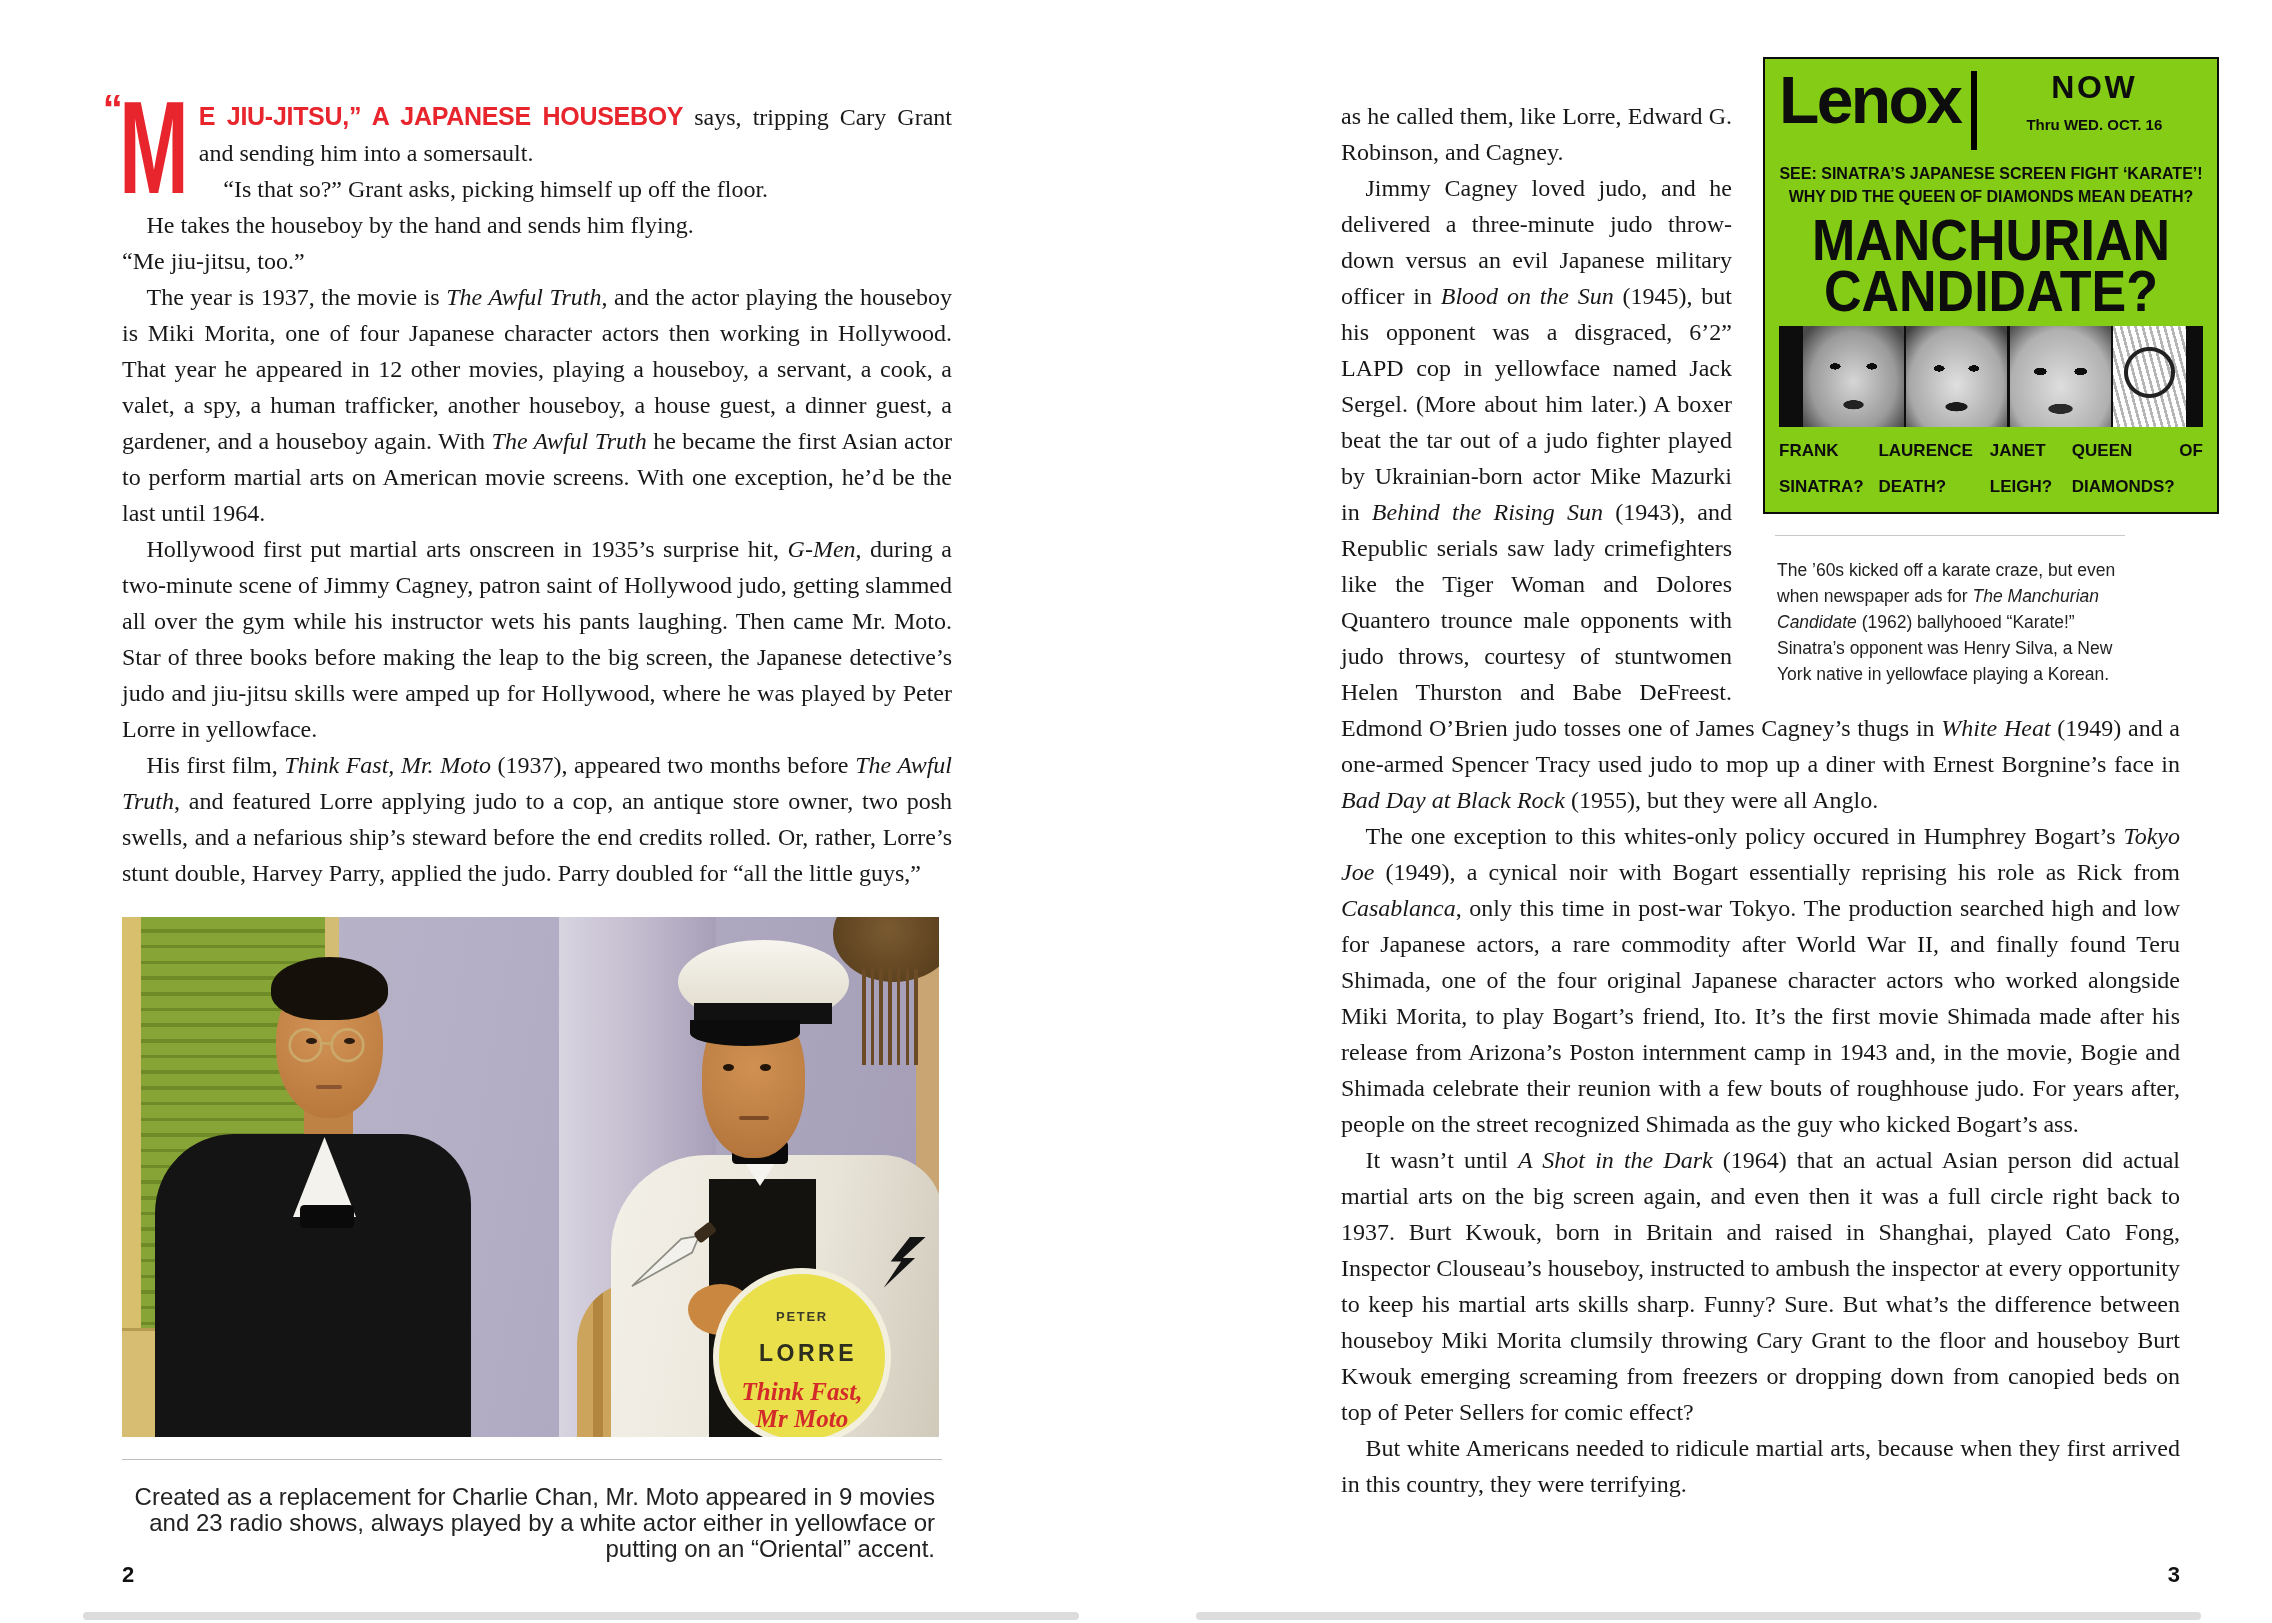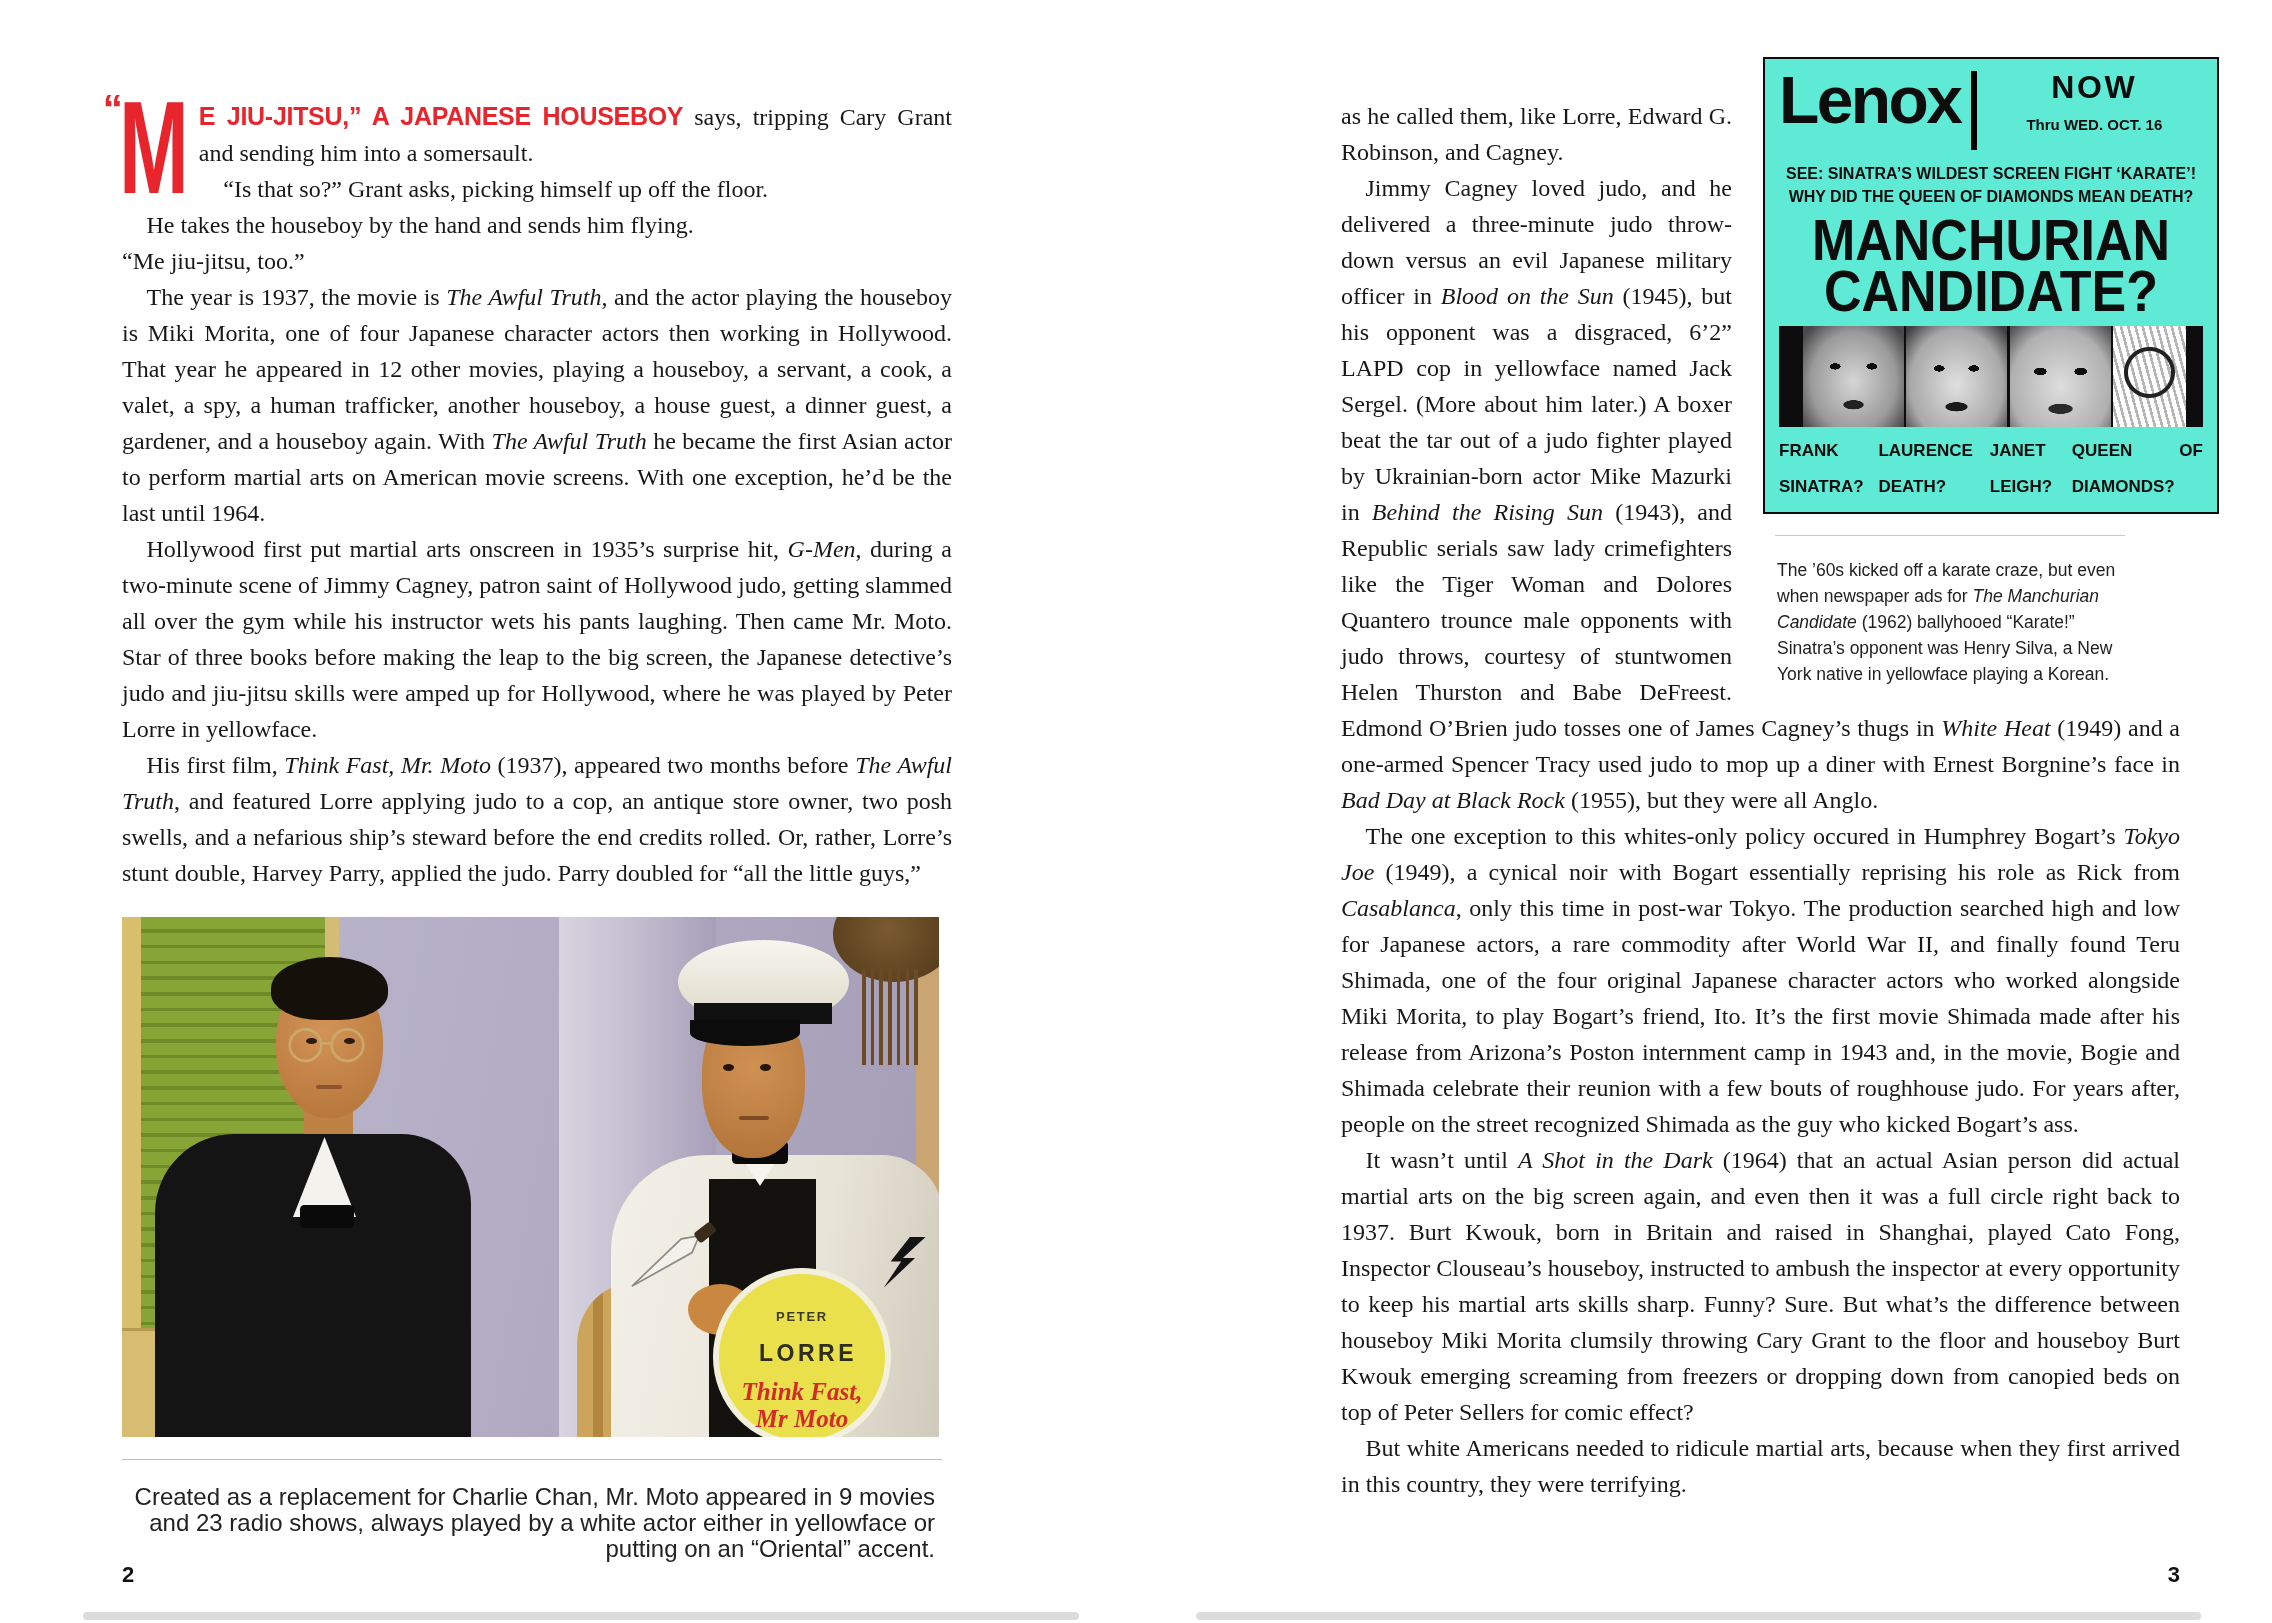--- a/index.html
+++ b/index.html
@@ -93,21 +93,21 @@
   .pagenum{position:absolute;bottom:35px;font-family:"Liberation Sans",sans-serif;
            font-weight:bold;font-size:22px;color:#111;}
   #pagenum-left{left:122px;}
   #pagenum-right{right:92px;}
   .page-shadow{position:absolute;height:7.9px;background:#dcdcdc;border-radius:4.4px;bottom:3.5px;}
   #shadow-left{left:83px;width:996px;}
   #shadow-right{left:1196px;width:1005px;}
 
   
   .ad-float{float:right;width:456px;height:629px;margin:-41px -39px 17.5px 31px;}
-  .ad{box-sizing:border-box;width:456px;height:457px;border:2.6px solid #0d0d0d;background:#5eead4;
+  .ad{box-sizing:border-box;width:456px;height:457px;border:2.6px solid #0d0d0d;background:#84cc16;
       padding:8.7px 14px;font-family:"Liberation Sans",sans-serif;color:#0d0d0d;overflow:hidden;}
   .ad-header{display:flex;align-items:flex-start;height:91px;}
   .ad-logo{font-size:66px;font-weight:bold;letter-spacing:-2.6px;line-height:0.98;}
   .ad-vbar{width:6.1px;height:79px;background:#000;margin:3.5px 8.7px 0 10.5px;}
   .ad-nowblock{flex:1;text-align:center;padding-top:1.7px;}
   .ad-now{font-size:32px;font-weight:bold;letter-spacing:2.6px;}
   .ad-thru{font-size:15px;font-weight:bold;white-space:nowrap;margin-top:1.7px;}
   .ad-see{text-align:center;font-weight:bold;font-size:16px;line-height:23px;margin-top:3.5px;}
   .ad-title{text-align:center;margin-top:7px;font-weight:bold;font-size:52px;line-height:51px;}
   .ad-title span{display:inline-block;transform:scaleY(1.12);letter-spacing:0px;}
@@ -238,21 +238,21 @@
         <div class="ad">
           <div class="ad-header">
             <div class="ad-logo">Lenox</div>
             <div class="ad-vbar"></div>
             <div class="ad-nowblock">
               <div class="ad-now">NOW</div>
               <div class="ad-thru">Thru WED. OCT. 16</div>
             </div>
           </div>
           <div class="ad-see">
-            <div>SEE: SINATRA’S WILDEST SCREEN FIGHT ‘KARATE’!</div>
+            <div>SEE: SINATRA’S JAPANESE SCREEN FIGHT ‘KARATE’!</div>
             <div>WHY DID THE QUEEN OF DIAMONDS MEAN DEATH?</div>
           </div>
           <div class="ad-title">
             <span>MANCHURIAN</span><br>
             <span>CANDIDATE?</span>
           </div>
           <div class="ad-strip">
             <div class="ad-edge"></div>
             <div class="ad-face f1"></div>
             <div class="ad-face f2"></div>

